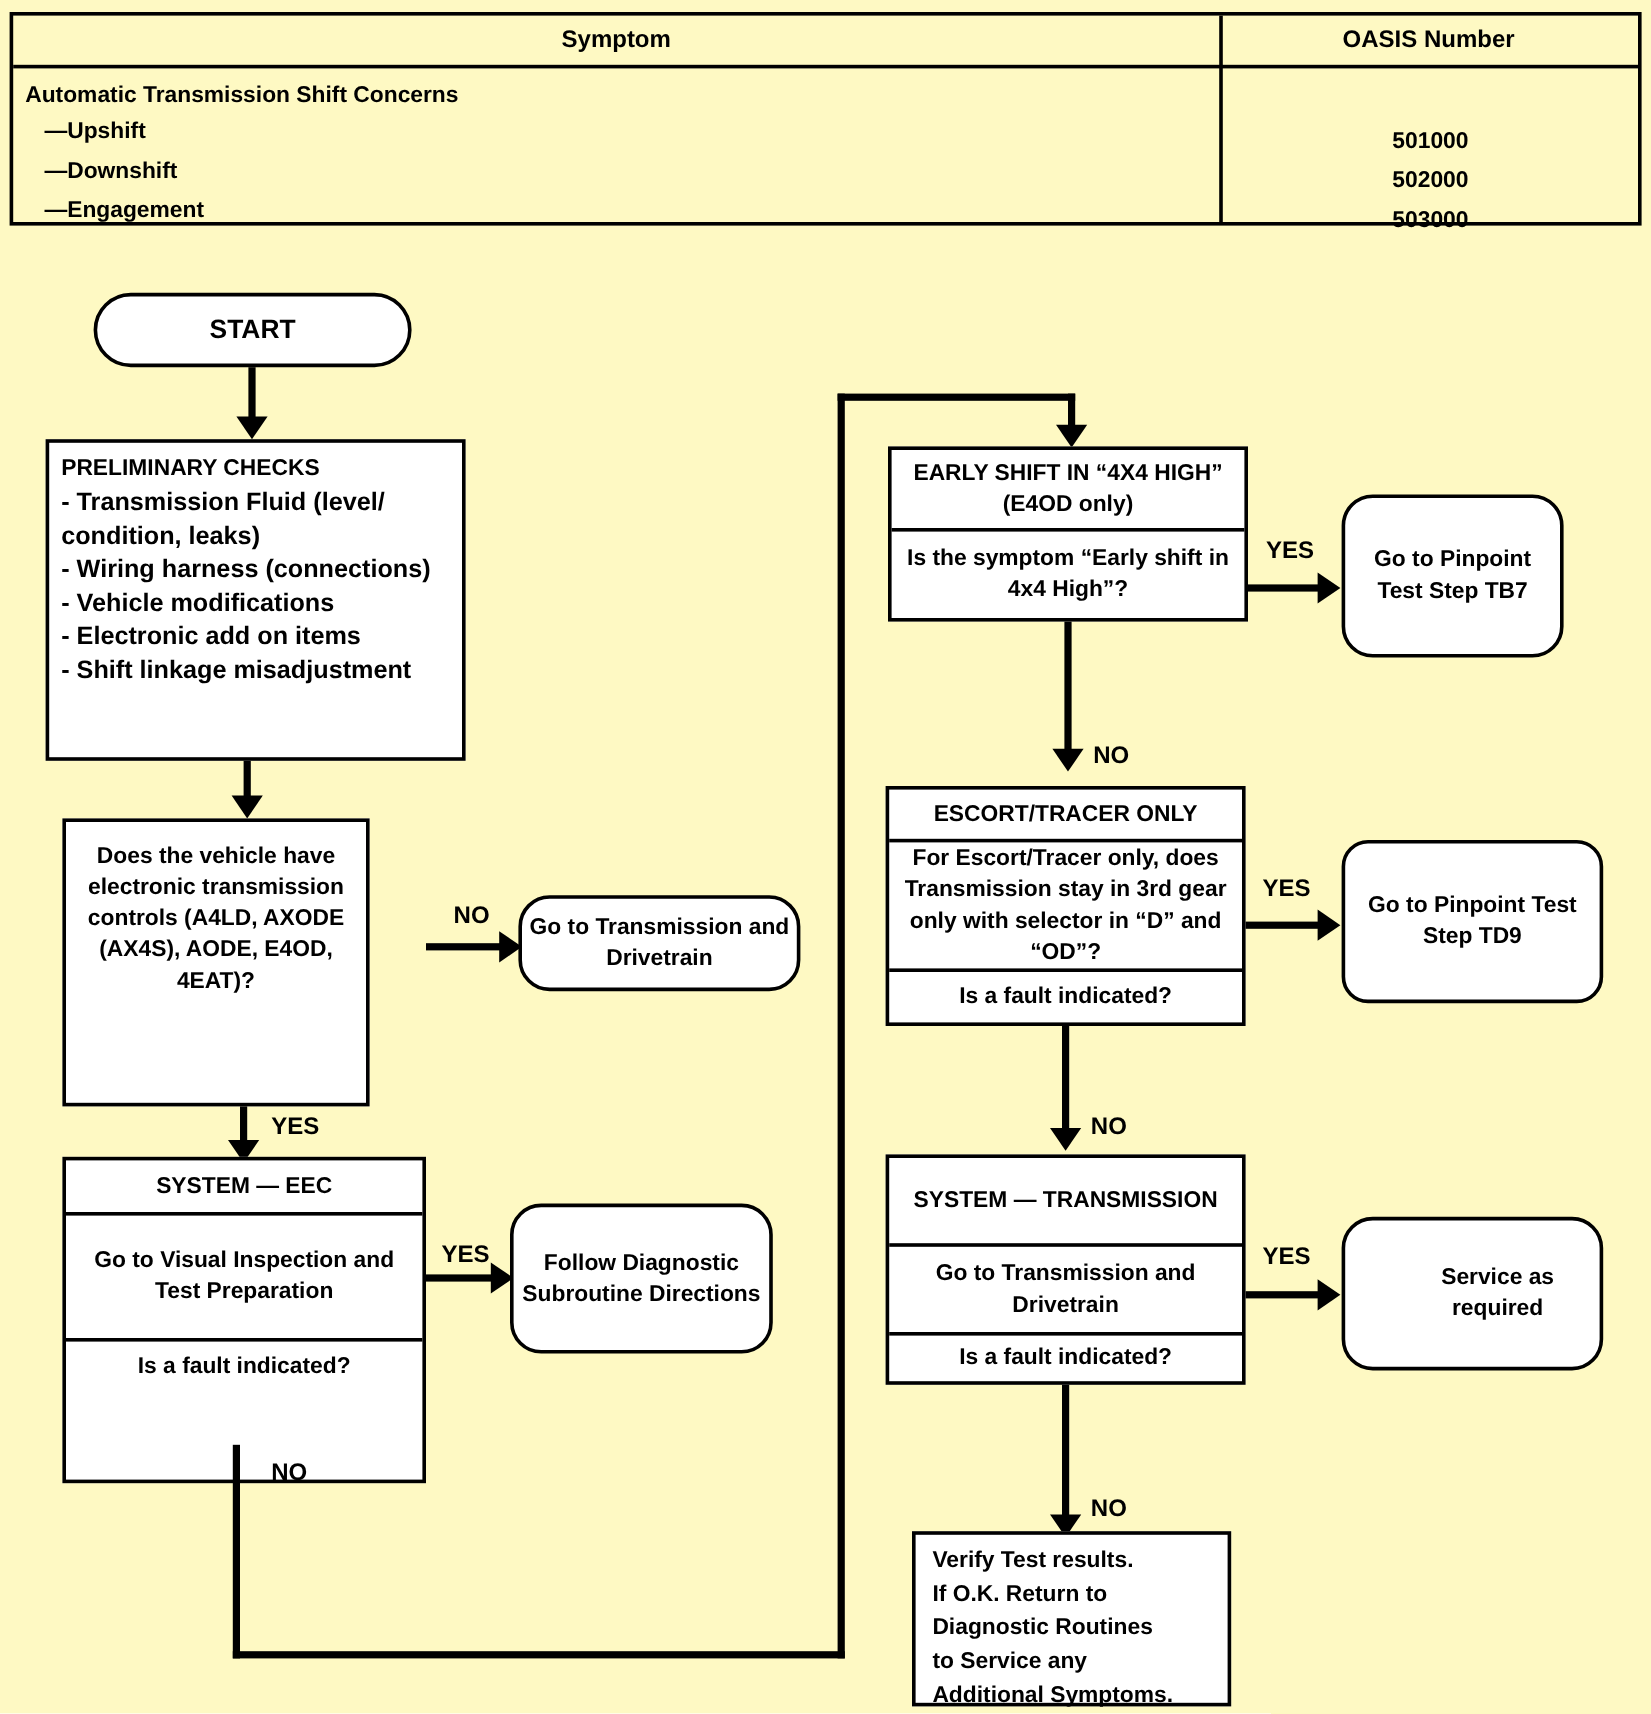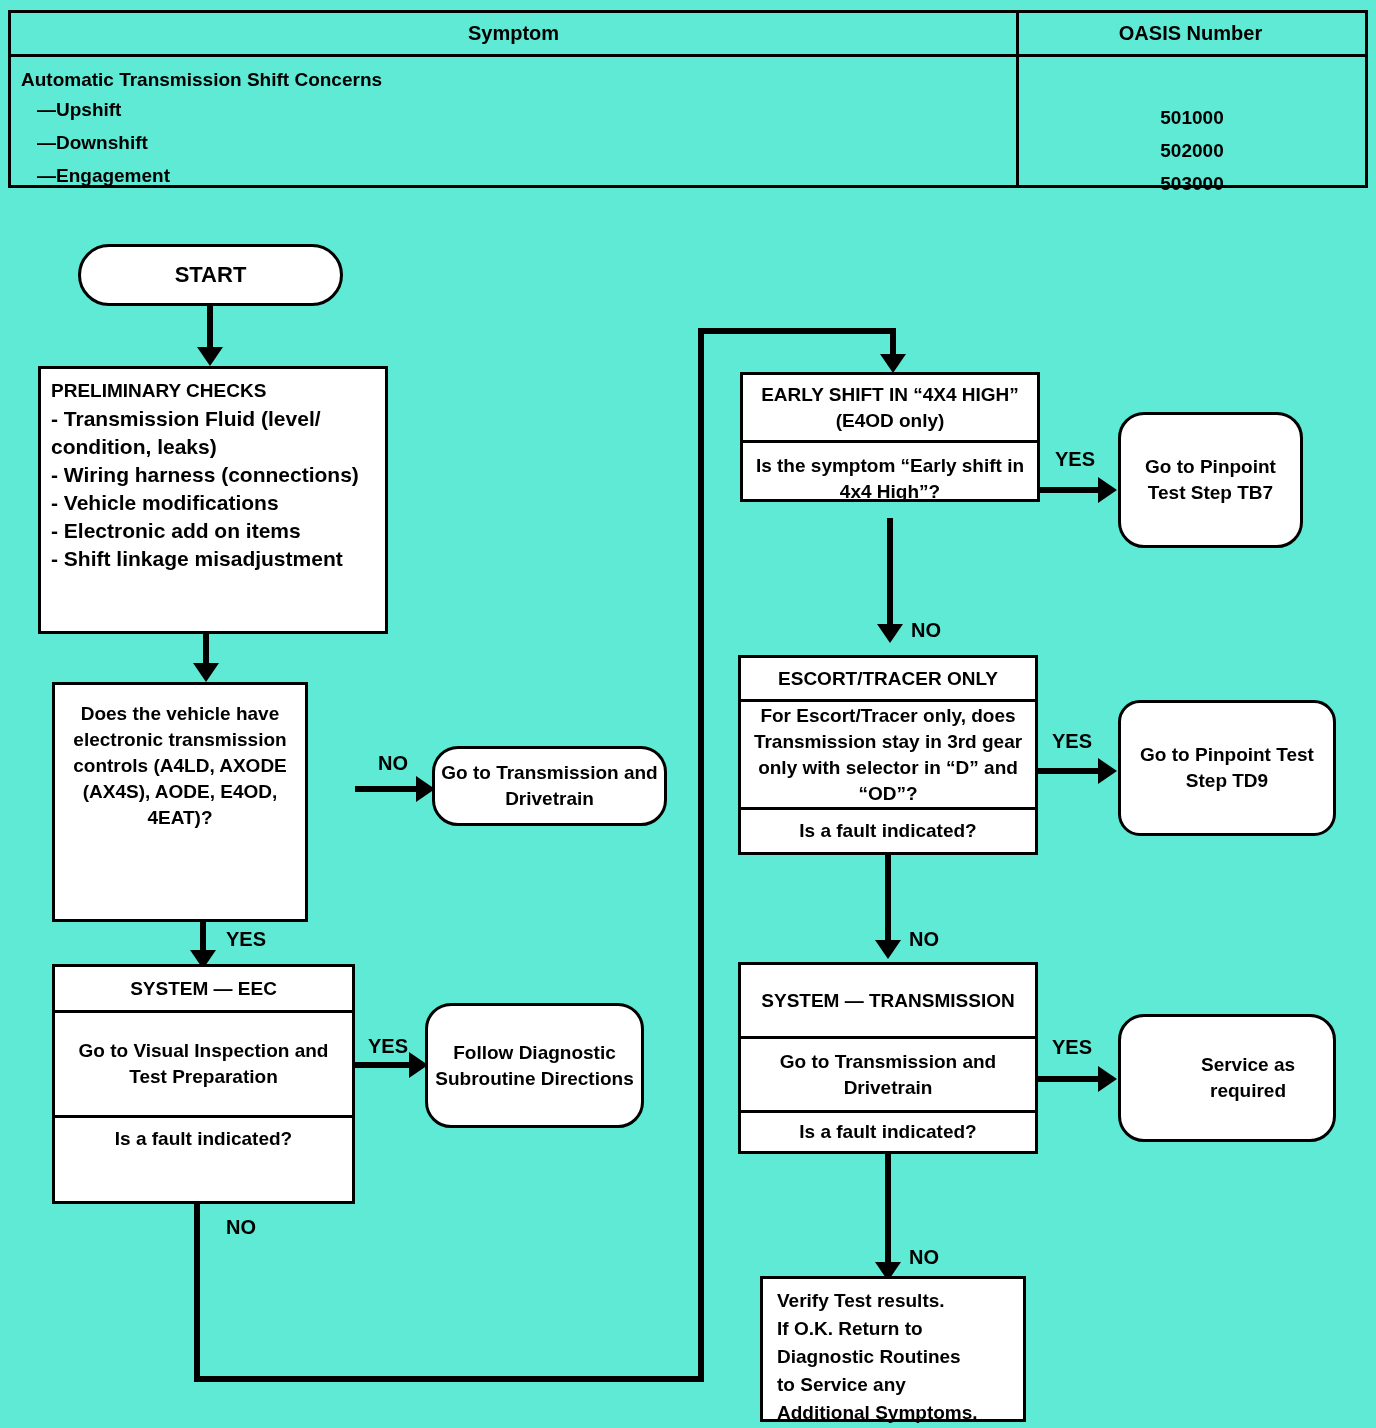--- a/index.html
+++ b/index.html
@@ -8,21 +8,21 @@
     background: #ffffff;
   }
   body {
     font-family: "Liberation Sans", sans-serif;
     color: #000000;
   }
   #page {
     position: relative;
     width: 1376px;
     height: 1428px;
-    background: #5eead4;
+    background: #fef9c3;
     overflow: hidden;
   }
 
   
   .sym-table {
     position: absolute;
     left: 8px;
     top: 10px;
     width: 1360px;
     height: 178px;
@@ -238,21 +238,21 @@
   <div class="edge-label" style="left:378px; top:752px;">NO</div>
 
   <div class="node rounded" style="left:432px; top:746px; width:235px; height:80px;">
     <div class="cell" style="width:100%;height:100%;">Go to Transmission and Drivetrain</div>
   </div>
 
   <div class="line-v" style="left:200px; top:922px; height:32px;"></div>
   <div class="arrow-down" style="left:190px; top:950px;"></div>
   <div class="edge-label" style="left:226px; top:928px;">YES</div>
 
-  <div class="node" style="left:52px; top:964px; width:303px; height:240px;">
+  <div class="node" style="left:52px; top:964px; width:303px; height:272px;">
     <div class="cell divider-bottom" style="width:100%;height:46px;">SYSTEM — EEC</div>
     <div class="cell divider-bottom" style="width:100%;height:105px;">Go to Visual Inspection and Test Preparation</div>
     <div class="cell" style="width:100%;height:83px;align-items:flex-start;padding-top:8px;">Is a fault indicated?</div>
   </div>
 
   <div class="line-h" style="left:355px; top:1062px; width:58px;"></div>
   <div class="arrow-right" style="left:409px; top:1052px;"></div>
   <div class="edge-label" style="left:368px; top:1035px;">YES</div>
 
   <div class="node rounded" style="left:425px; top:1003px; width:219px; height:125px;">
@@ -260,21 +260,21 @@
   </div>
 
   <div class="line-v" style="left:194px; top:1204px; height:178px;"></div>
   <div class="line-h" style="left:194px; top:1376px; width:510px;"></div>
   <div class="line-v" style="left:698px; top:328px; height:1054px;"></div>
   <div class="line-h" style="left:698px; top:328px; width:198px;"></div>
   <div class="line-v" style="left:890px; top:328px; height:30px;"></div>
   <div class="arrow-down" style="left:880px; top:354px;"></div>
   <div class="edge-label" style="left:226px; top:1216px;">NO</div>
 
-  <div class="node" style="left:740px; top:372px; width:300px; height:130px;">
+  <div class="node" style="left:740px; top:372px; width:300px; height:146px;">
     <div class="cell divider-bottom" style="width:100%;height:68px;">EARLY SHIFT IN “4X4 HIGH” (E4OD only)</div>
     <div class="cell" style="width:100%;height:72px;">Is the symptom “Early shift in 4x4 High”?</div>
   </div>
 
   <div class="line-h" style="left:1040px; top:487px; width:62px;"></div>
   <div class="arrow-right" style="left:1098px; top:477px;"></div>
   <div class="edge-label" style="left:1055px; top:448px;">YES</div>
 
   <div class="node rounded" style="left:1118px; top:412px; width:185px; height:136px;">
     <div class="cell" style="width:100%;height:100%;">Go to Pinpoint Test Step TB7</div>

